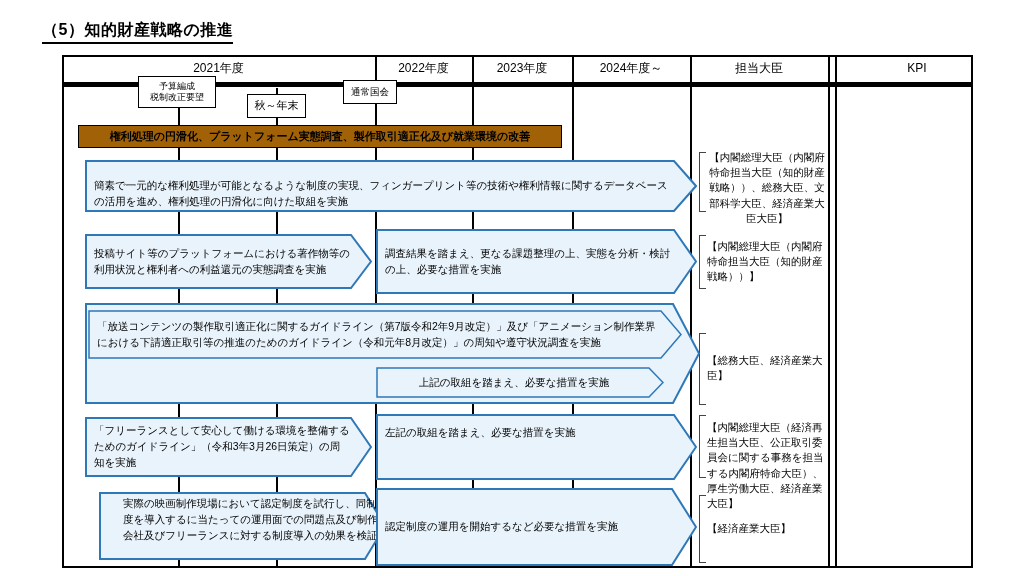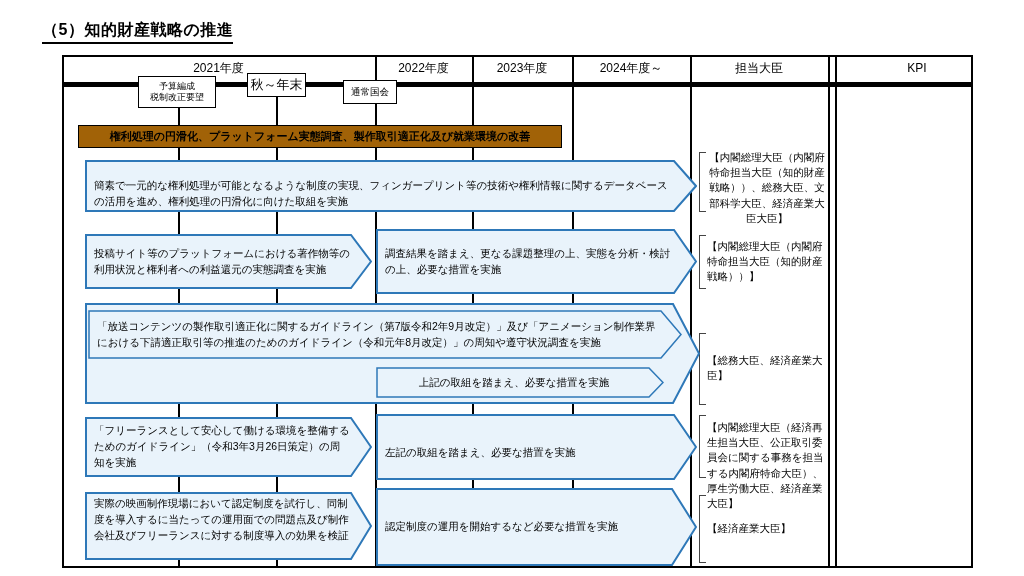--- a/index.html
+++ b/index.html
@@ -33,21 +33,21 @@
     justify-content:center;font-size:11px;font-weight:bold;z-index:4;white-space:nowrap;
   }
   .arrow{position:absolute;display:flex;align-items:center;z-index:3;}
   .arrow svg{position:absolute;left:0;top:0;}
   .atext{
     position:relative;font-size:10.5px;line-height:1.5;word-break:break-all;
     padding:0 26px 0 9px;z-index:1;
   }
   .arrow.center-text{justify-content:center;}
   .arrow.center-text .atext{text-align:center;padding:0 20px 0 8px;}
-  .arrow.top-text{align-items:center;}
+  .arrow.top-text{align-items:flex-start;}
   .arrow.top-text .atext{padding-top:11px;}
   .bracket{
     position:absolute;left:699px;width:7px;box-sizing:border-box;z-index:2;
     border-left:1px solid #444;border-top:1px solid #444;border-bottom:1px solid #444;
   }
   .minister{
     position:absolute;left:707px;width:120px;font-size:10.5px;line-height:1.45;
     word-break:break-all;z-index:2;
   }
 </style>
@@ -71,21 +71,21 @@
   <div class="vl" style="left:690px;top:55px;height:513px;"></div>
   <div class="vl" style="left:828px;top:55px;height:513px;"></div>
   <div class="vl" style="left:835px;top:55px;height:513px;"></div>
   <div class="vl thin" style="left:178px;top:88px;height:480px;"></div>
   <div class="vl thin" style="left:276px;top:88px;height:480px;"></div>
 
   <div class="thick-h" style="left:62px;top:82px;width:911px;"></div>
 
   <div class="milestone" style="left:138px;top:76px;width:78px;height:32px;">予算編成
 税制改正要望</div>
-  <div class="milestone" style="left:247px;top:73px;width:59px;height:24px;font-size:13px;">秋～年末</div>
+  <div class="milestone" style="left:247px;top:94px;width:59px;height:24px;font-size:11px;">秋～年末</div>
   <div class="milestone" style="left:343px;top:80px;width:54px;height:24px;font-size:9.5px;">通常国会</div>
 
   <div class="banner">権利処理の円滑化、プラットフォーム実態調査、製作取引適正化及び就業環境の改善</div>
 
   <div class="arrow" style="left:85px;top:160px;width:612px;height:68px;">
     <svg width="612" height="52" viewBox="0 0 612 52">
         <polygon points="1,1 589,1 611,26 589,51 1,51" fill="#E9F3FB" stroke="#2E78B8" stroke-width="2"></polygon>
       </svg>
     <span class="atext">簡素で一元的な権利処理が可能となるような制度の実現、フィンガープリント等の技術や権利情報に関するデータベースの活用を進め、権利処理の円滑化に向けた取組を実施</span>
   </div>
@@ -127,21 +127,21 @@
       </svg>
     <span class="atext" style="padding-right:22px;">「フリーランスとして安心して働ける環境を整備するためのガイドライン」（令和3年3月26日策定）の周知を実施</span>
   </div>
   <div class="arrow top-text" style="left:376px;top:414px;width:321px;height:66px;">
     <svg width="321" height="66" viewBox="0 0 321 66">
         <polygon points="1,1 298,1 320,33 298,65 1,65" fill="#E9F3FB" stroke="#2E78B8" stroke-width="2"></polygon>
       </svg>
     <span class="atext">左記の取組を踏まえ、必要な措置を実施</span>
   </div>
 
-  <div class="arrow" style="left:85px;top:492px;width:287px;height:56px;">
+  <div class="arrow" style="left:99px;top:492px;width:287px;height:56px;padding-left:15px;">
     <svg width="287" height="68" viewBox="0 0 287 68">
         <polygon points="1,1 266,1 286,34 266,67 1,67" fill="#E9F3FB" stroke="#2E78B8" stroke-width="2"></polygon>
       </svg>
     <span class="atext" style="padding-right:22px;">実際の映画制作現場において認定制度を試行し、同制度を導入するに当たっての運用面での問題点及び制作会社及びフリーランスに対する制度導入の効果を検証</span>
   </div>
   <div class="arrow" style="left:376px;top:488px;width:321px;height:78px;font-family:Liberation Serif, serif;">
     <svg width="321" height="78" viewBox="0 0 321 78">
         <polygon points="1,1 296,1 320,39 296,77 1,77" fill="#E9F3FB" stroke="#2E78B8" stroke-width="2"></polygon>
       </svg>
     <span class="atext">認定制度の運用を開始するなど必要な措置を実施</span>

